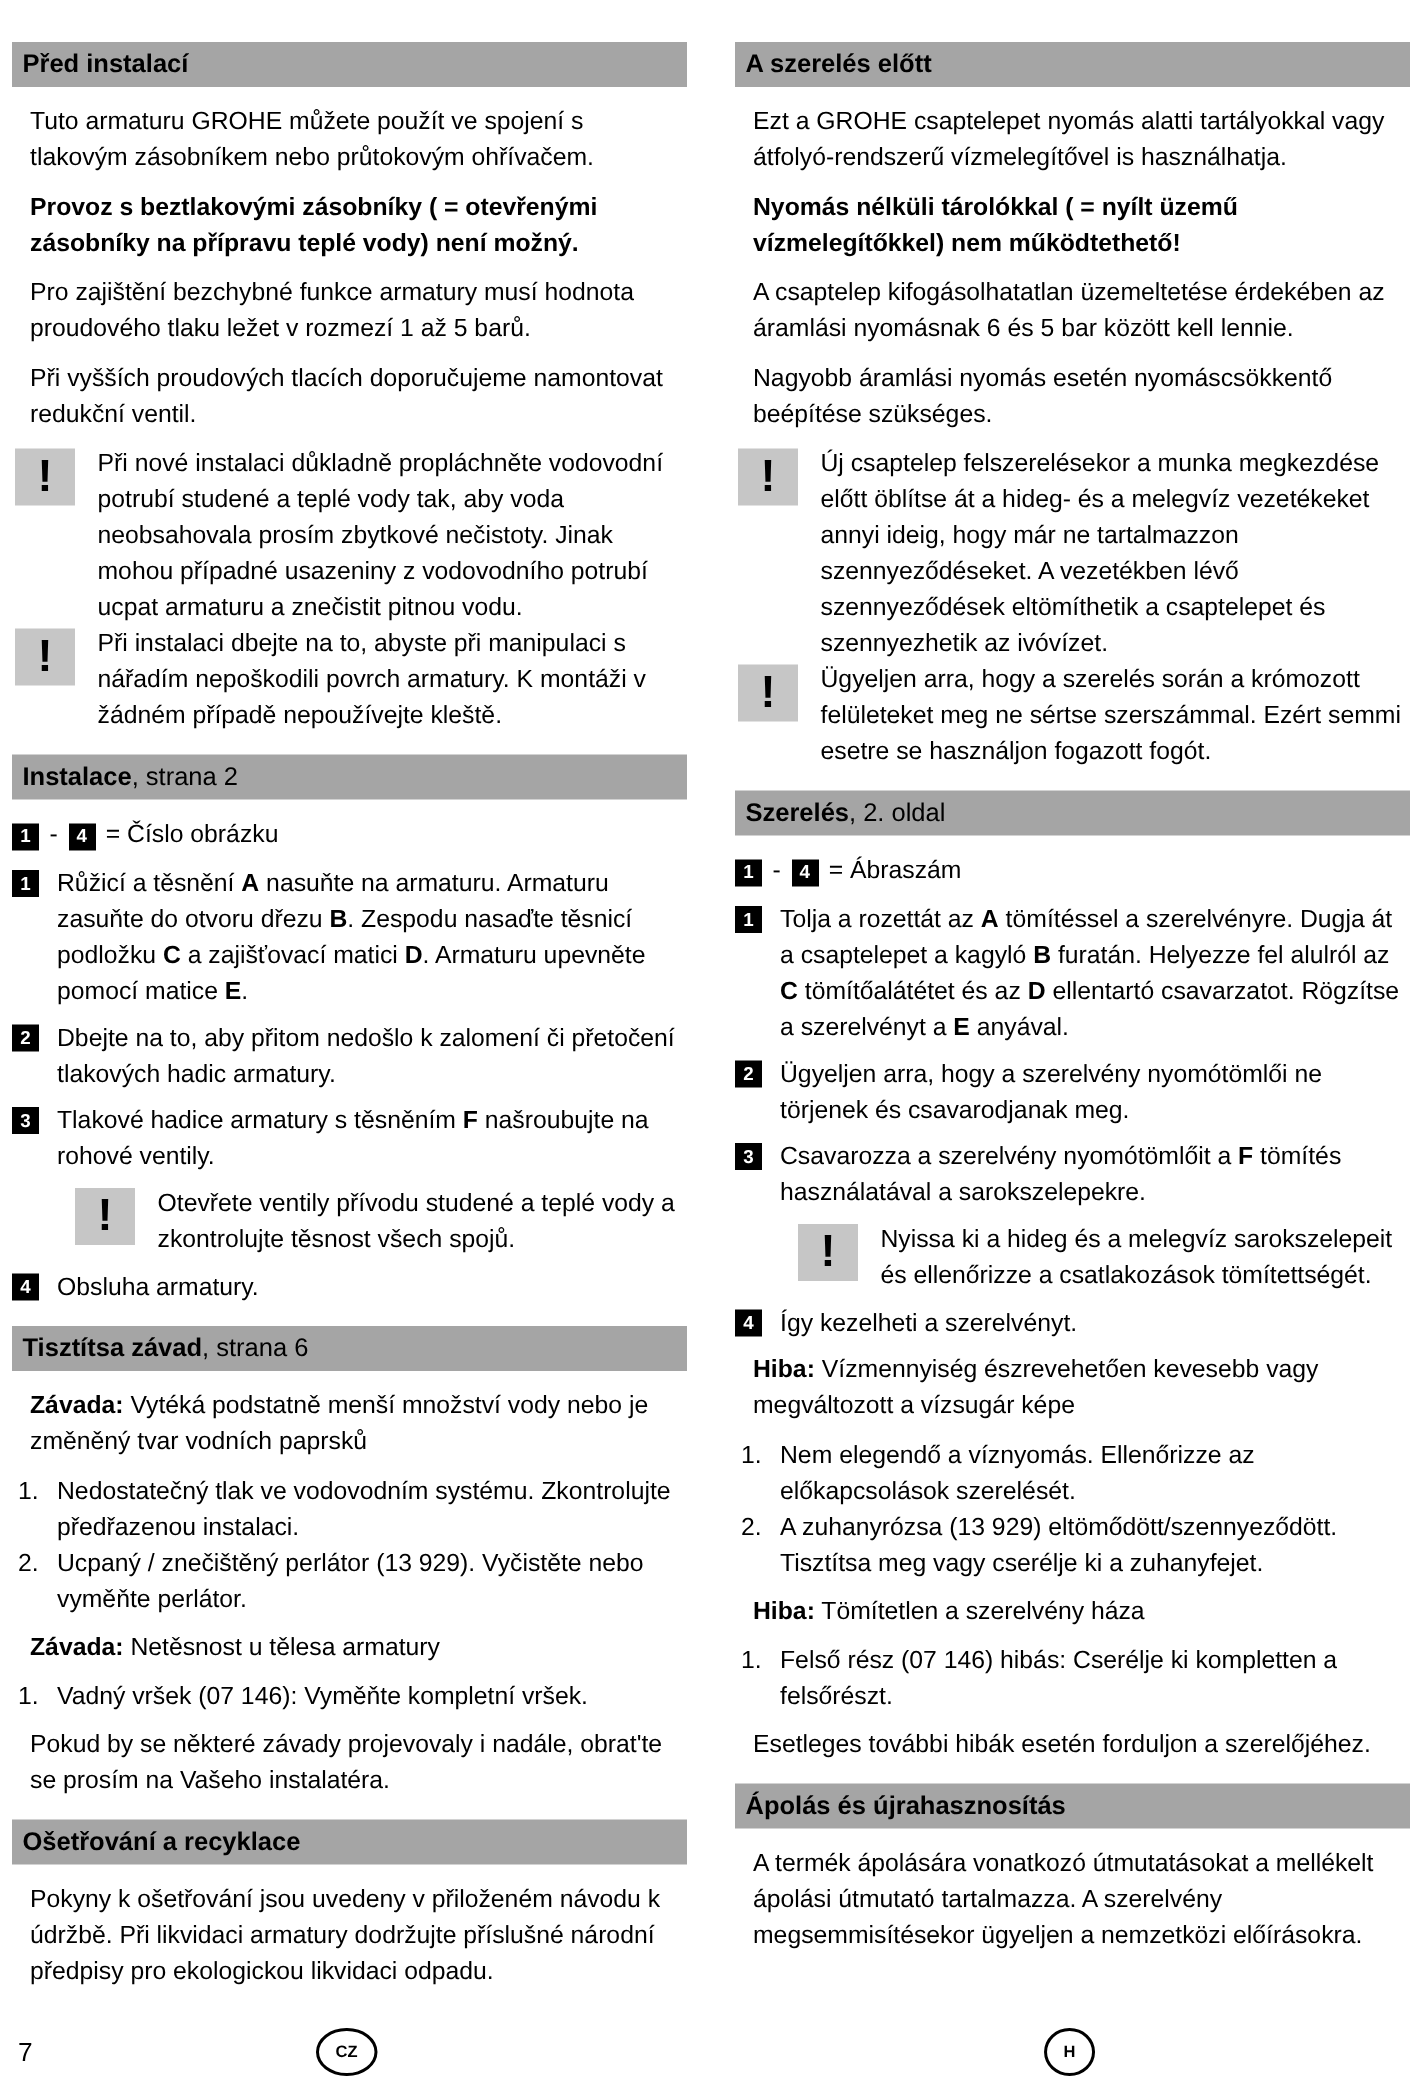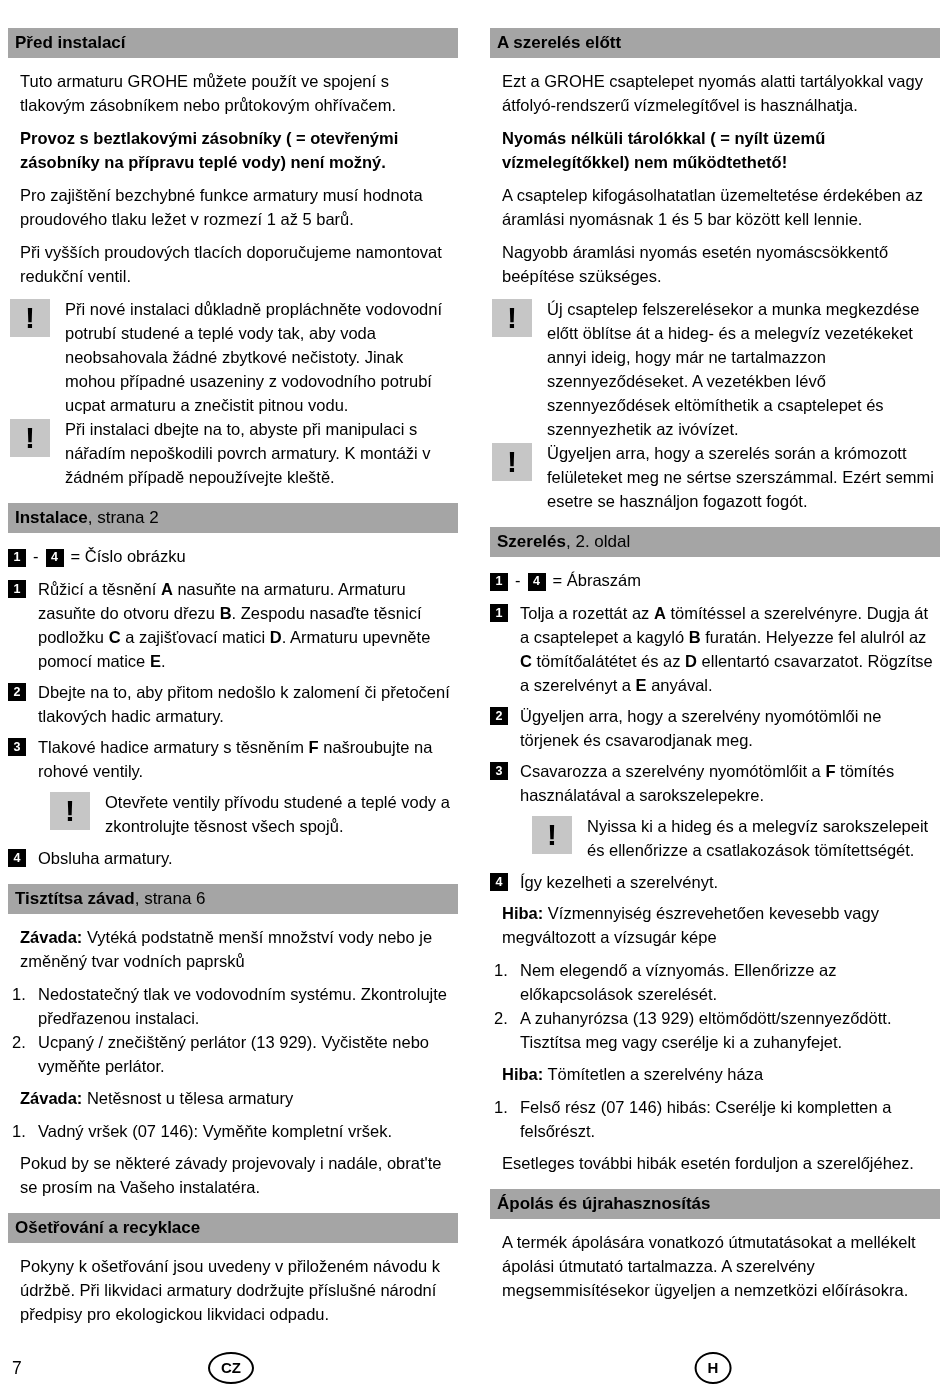--- a/index.html
+++ b/index.html
@@ -55,21 +55,21 @@
   .li-group { margin: 0 0 8px 0; }
   .li-n { flex: 0 0 30px; padding-left: 4px; }
   .li-t { flex: 1; }
   .note { margin: 0 0 9px 0; }
 
   .footer { position: absolute; left: 0; right: 0; bottom: 14px; height: 32px; }
   .pageno { position: absolute; left: 12px; bottom: 4px; font-size: 17.5px; }
   .badge {
     position: absolute; bottom: 0;
     border: 2.5px solid #000000; border-radius: 50%;
-    font-weight: bold; font-size: 15px;
+    font-weight: bold; font-size: 11px;
     padding: 2px 11px; background: #ffffff;
   }
   .badge-cz { left: 231px; transform: translateX(-50%); }
   .badge-h  { left: 713px; transform: translateX(-50%); }
 </style>
 </head>
 <body>
 
 <div class="page">
 
@@ -80,21 +80,21 @@
         <b>Před instalací</b>
       </header>
       <p class="body">Tuto armaturu GROHE můžete použít ve spojení s tlakovým zásobníkem nebo průtokovým ohřívačem.</p>
       <p class="body bold">Provoz s beztlakovými zásobníky ( = otevřenými zásobníky na přípravu teplé vody) není možný.</p>
       <p class="body">Pro zajištění bezchybné funkce armatury musí hodnota proudového tlaku ležet v rozmezí 1 až 5 barů.</p>
       <p class="body">Při vyšších proudových tlacích doporučujeme namontovat redukční ventil.</p>
       <div class="warning tight">
         <span class="warn-icon">
             <span class="warn-glyph">!</span>
           </span>
-        <span class="warn-text">Při nové instalaci důkladně propláchněte vodovodní potrubí studené a teplé vody tak, aby voda neobsahovala žádné zbytkové nečistoty. Jinak mohou případné usazeniny z vodovodního potrubí ucpat armaturu a znečistit pitnou vodu.</span>
+        <span class="warn-text">Při nové instalaci důkladně propláchněte vodovodní potrubí studené a teplé vody tak, aby voda neobsahovala prosím zbytkové nečistoty. Jinak mohou případné usazeniny z vodovodního potrubí ucpat armaturu a znečistit pitnou vodu.</span>
       </div>
       <div class="warning">
         <span class="warn-icon">
             <span class="warn-glyph">!</span>
           </span>
         <span class="warn-text">Při instalaci dbejte na to, abyste při manipulaci s nářadím nepoškodili povrch armatury. K montáži v žádném případě nepoužívejte kleště.</span>
       </div>
     </section>
 
     <section class="sec">
@@ -166,21 +166,21 @@
   </div>
 
   <div class="col">
 
     <section class="sec">
       <header class="sec-hdr">
         <b>A szerelés előtt</b>
       </header>
       <p class="body">Ezt a GROHE csaptelepet nyomás alatti tartályokkal vagy átfolyó-rendszerű vízmelegítővel is használhatja.</p>
       <p class="body bold">Nyomás nélküli tárolókkal ( = nyílt üzemű vízmelegítőkkel) nem működtethető!</p>
-      <p class="body">A csaptelep kifogásolhatatlan üzemeltetése érdekében az áramlási nyomásnak 1 és 5 bar között kell lennie.</p>
+      <p class="body">A csaptelep kifogásolhatatlan üzemeltetése érdekében az áramlási nyomásnak 6 és 5 bar között kell lennie.</p>
       <p class="body">Nagyobb áramlási nyomás esetén nyomáscsökkentő beépítése szükséges.</p>
       <div class="warning tight">
         <span class="warn-icon">
             <span class="warn-glyph">!</span>
           </span>
         <span class="warn-text">Új csaptelep felszerelésekor a munka megkezdése előtt öblítse át a hideg- és a melegvíz vezetékeket annyi ideig, hogy már ne tartalmazzon szennyeződéseket. A vezetékben lévő szennyeződések eltömíthetik a csaptelepet és szennyezhetik az ivóvízet.</span>
       </div>
       <div class="warning">
         <span class="warn-icon">
             <span class="warn-glyph">!</span>

